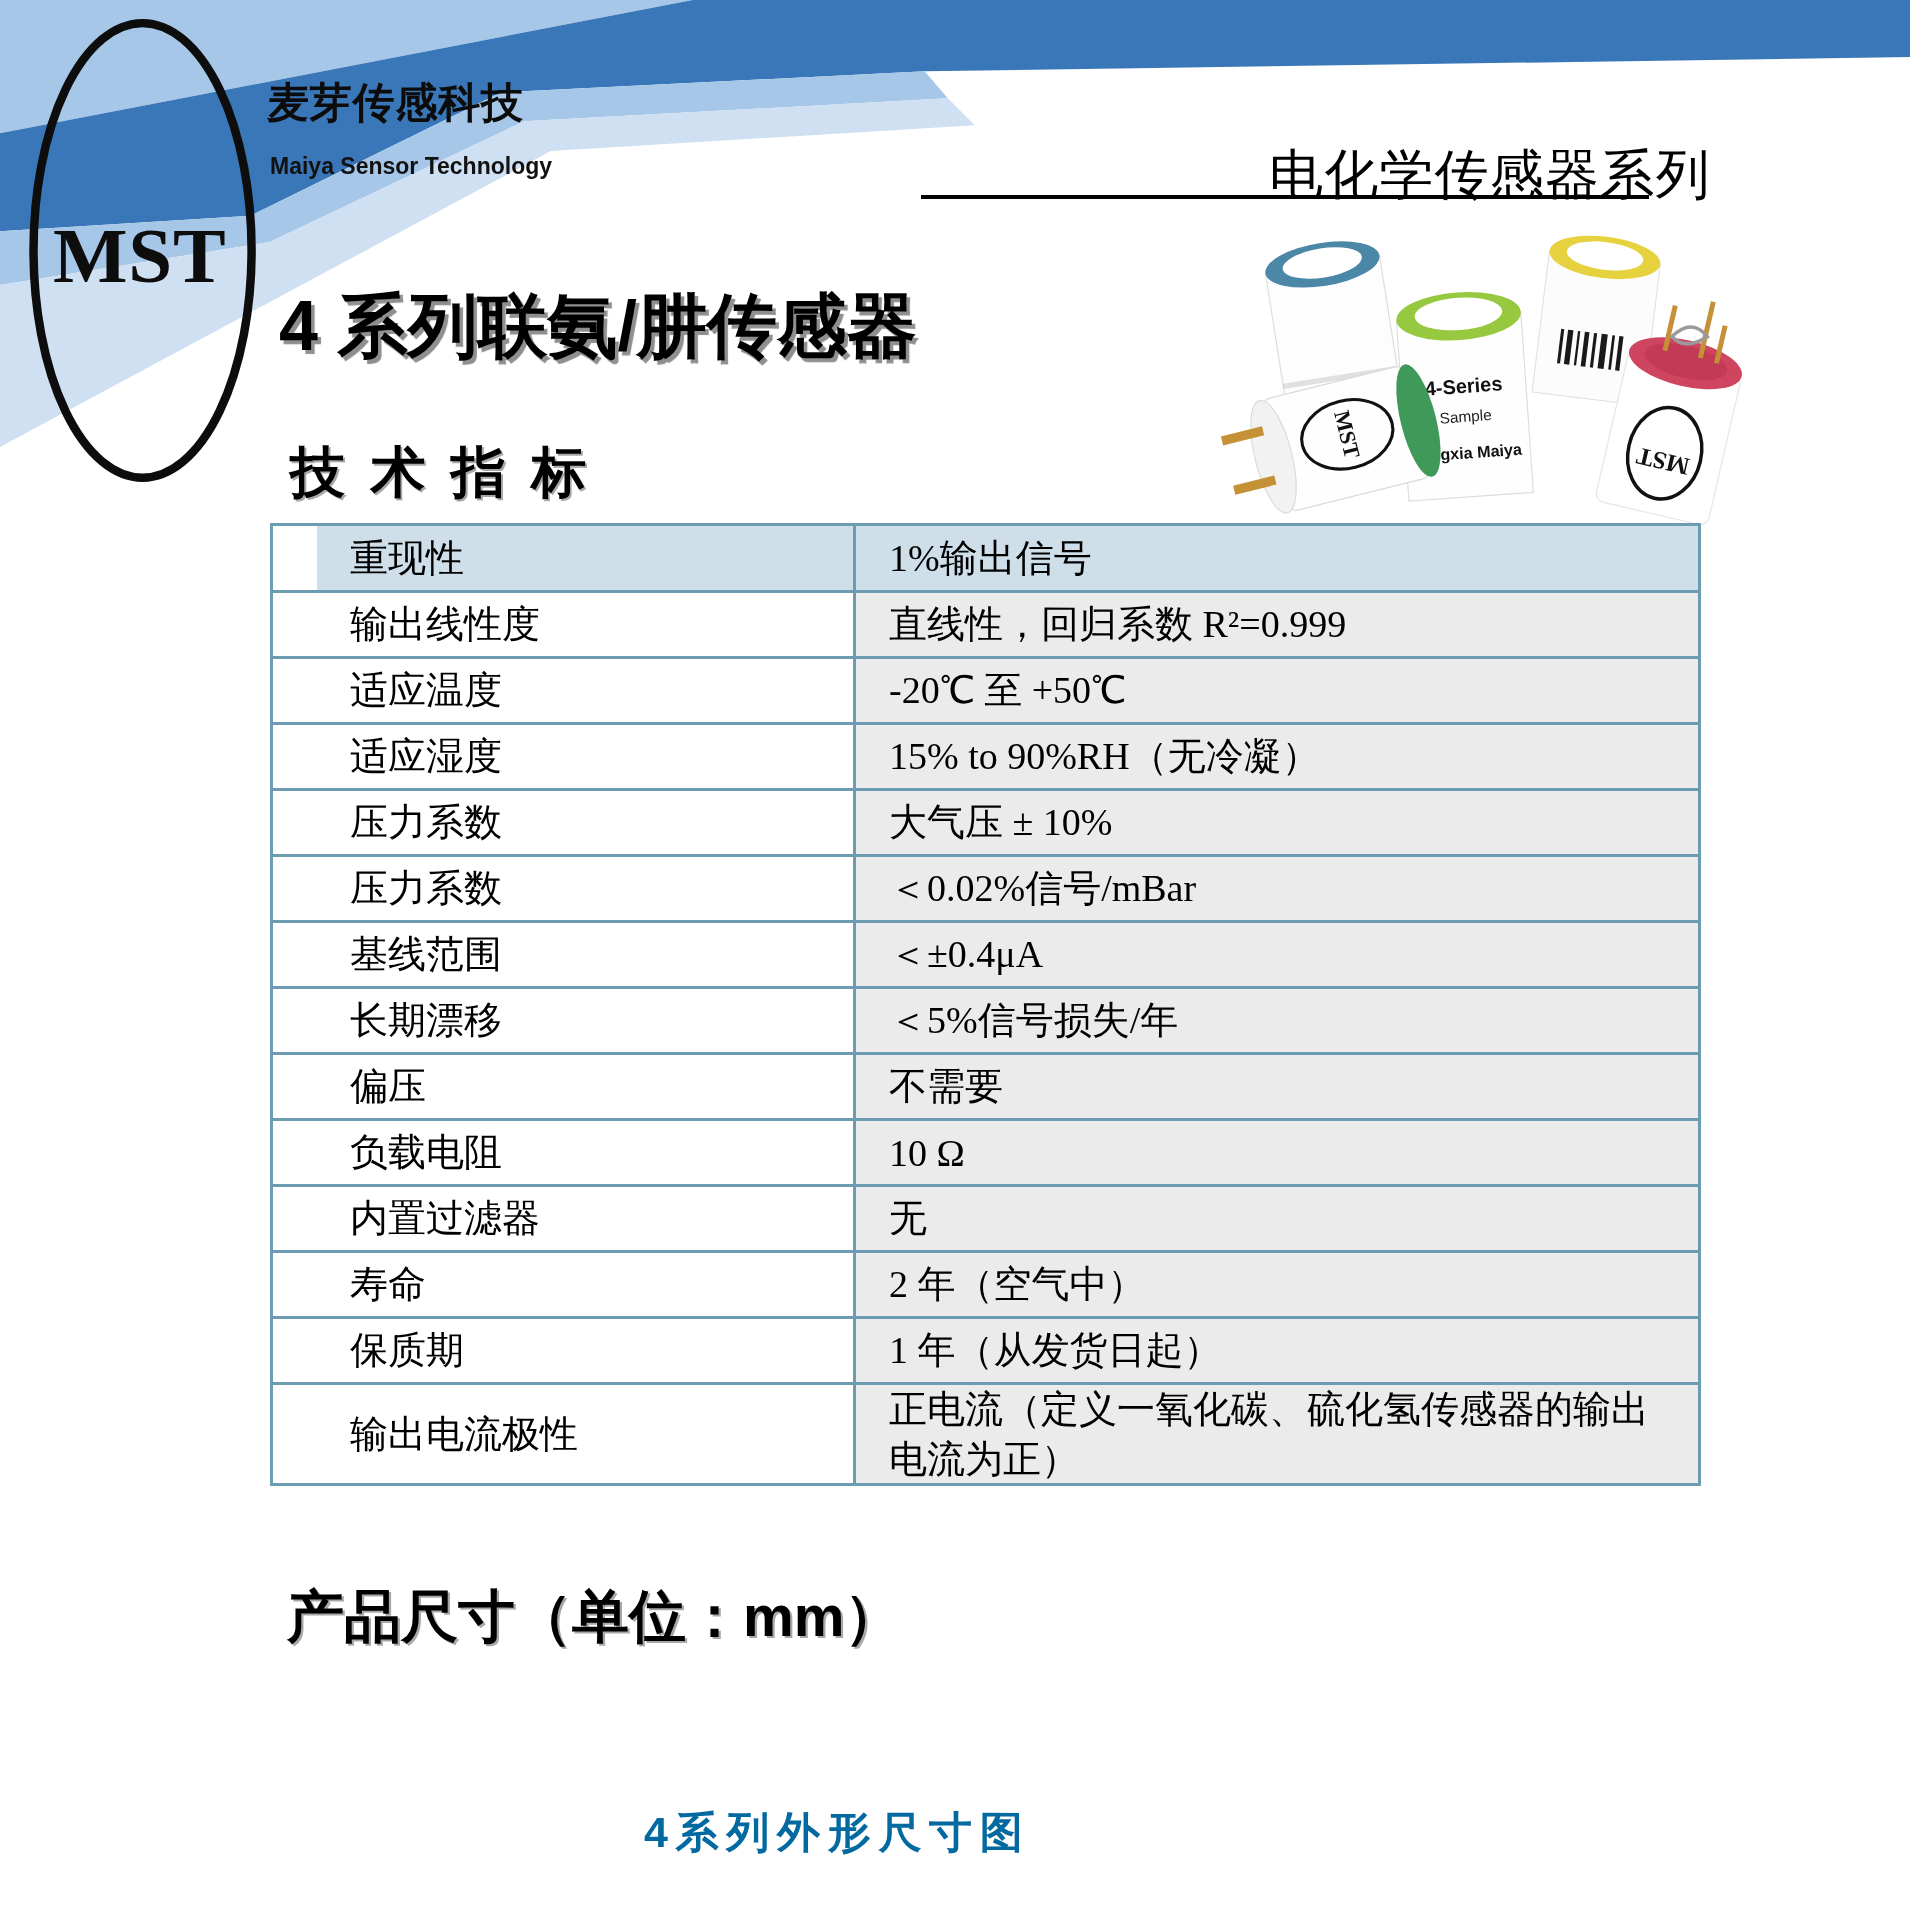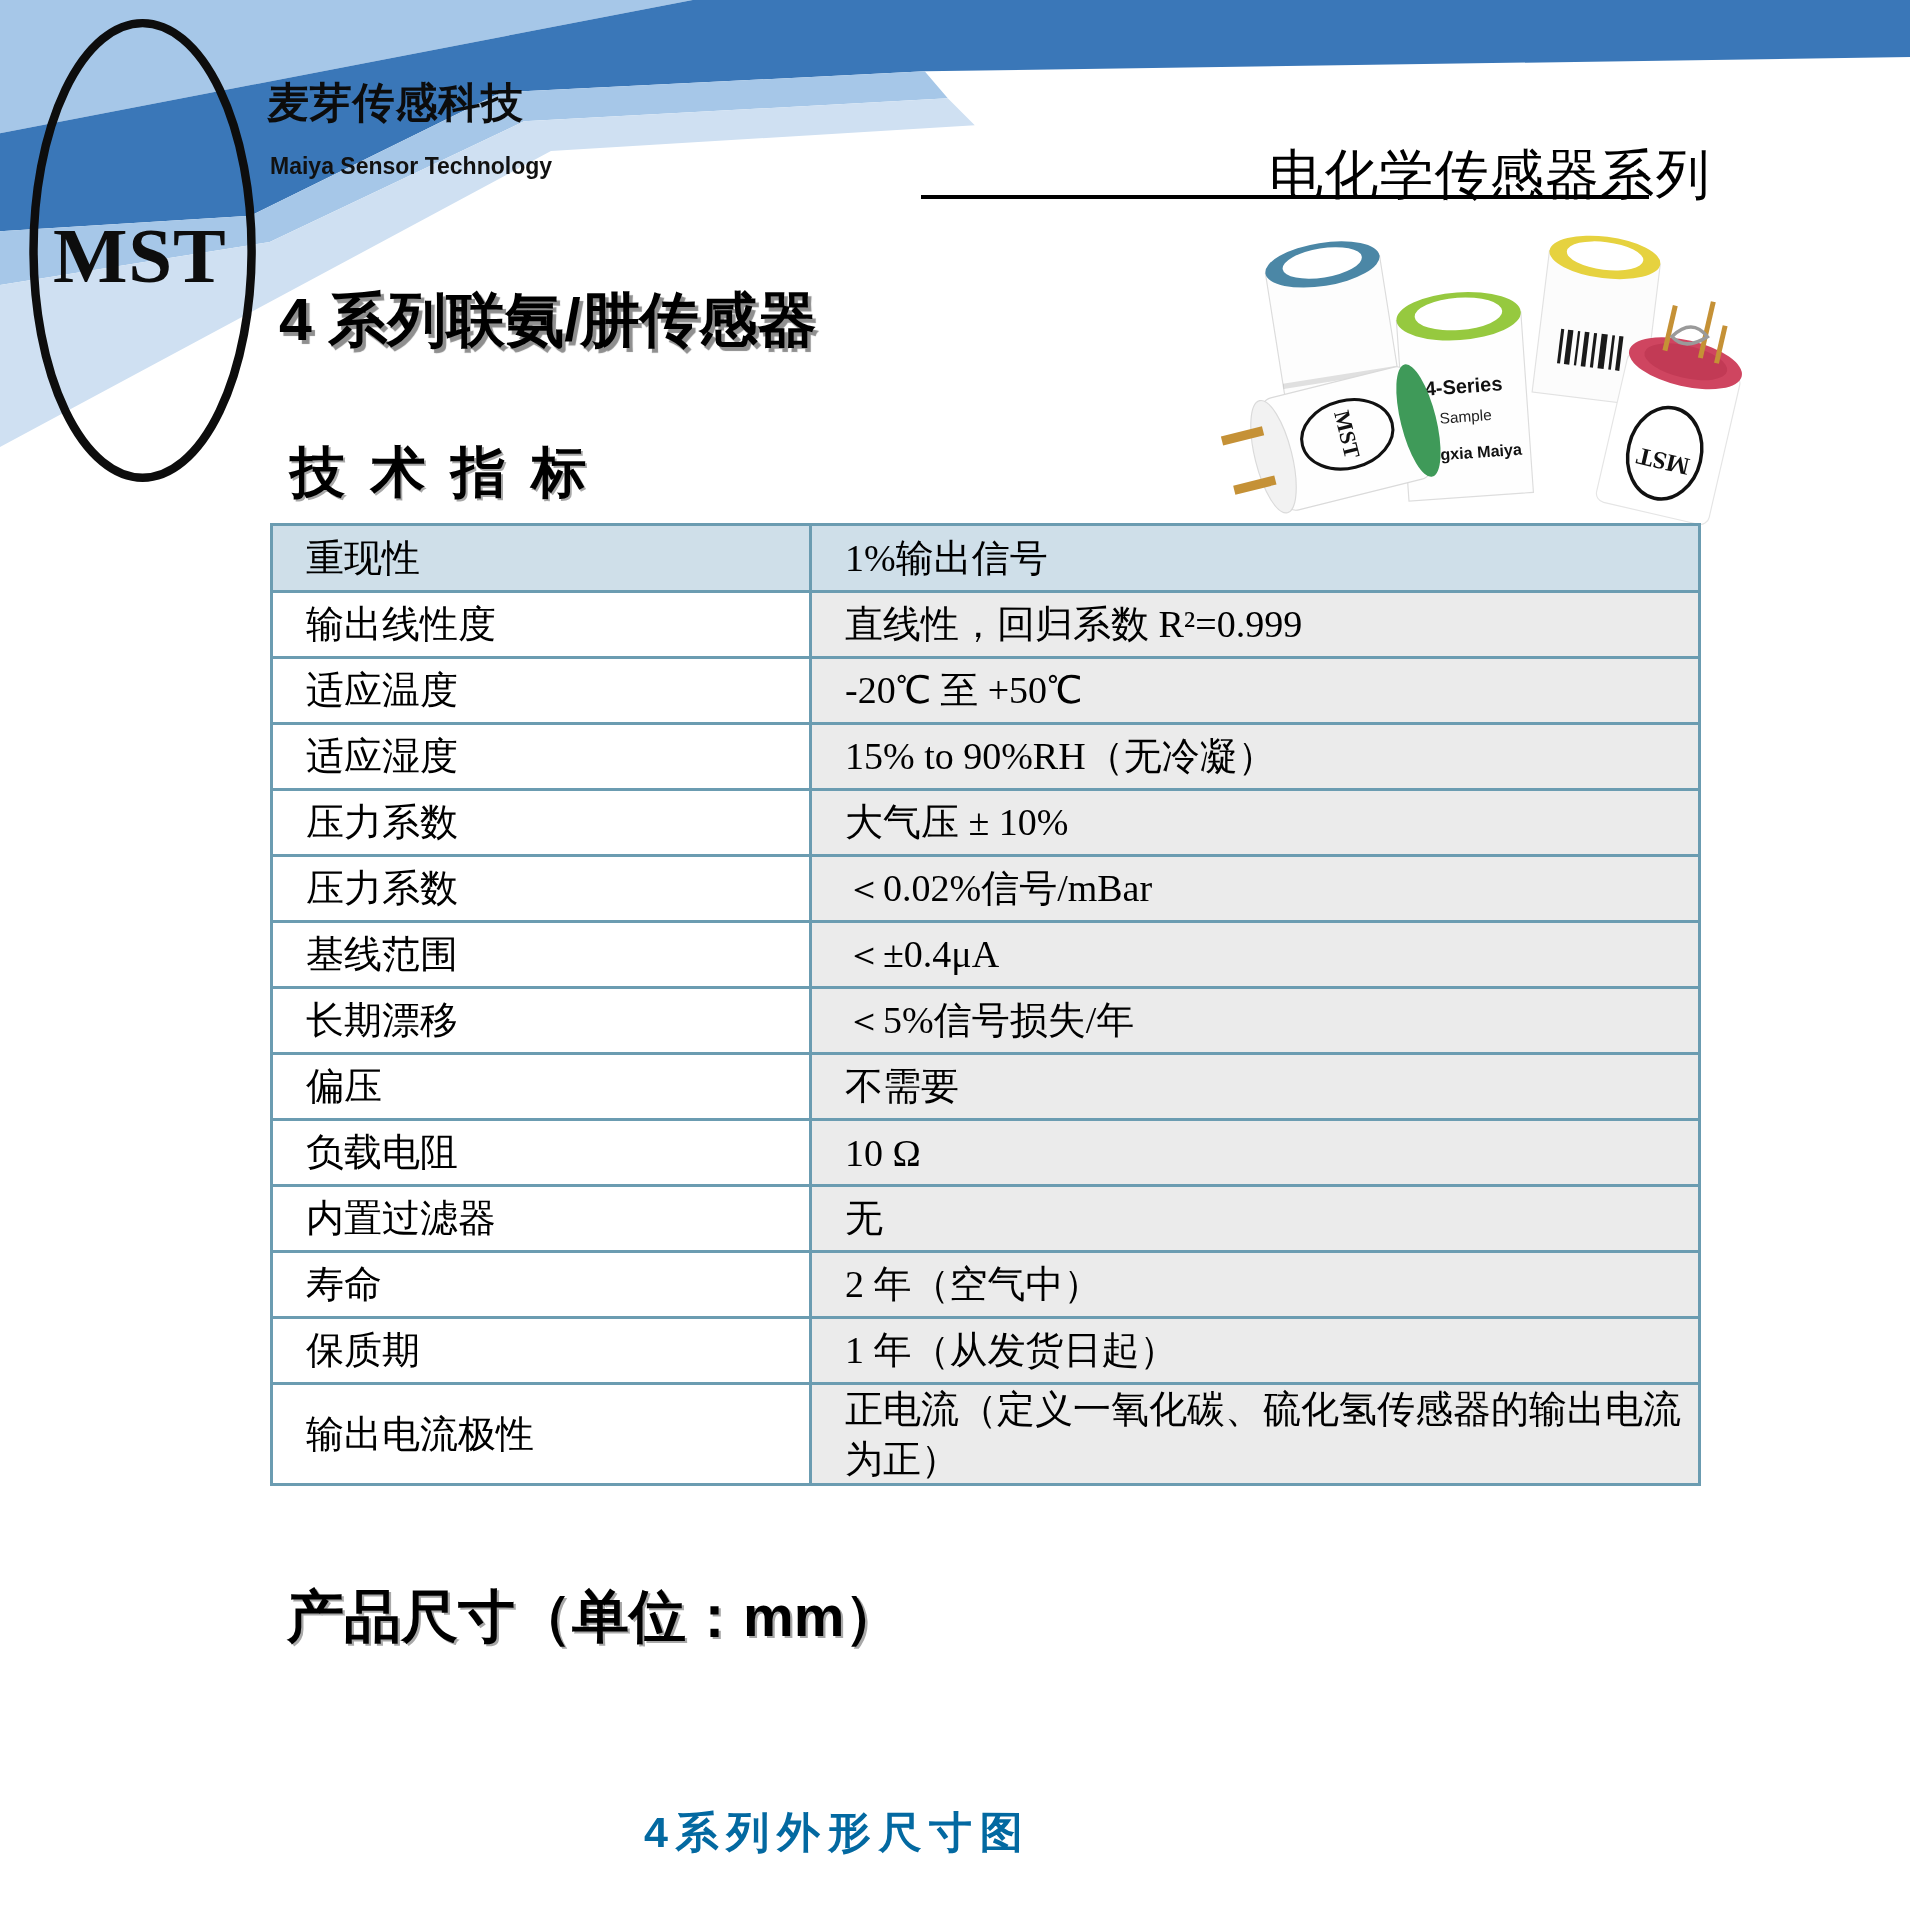--- a/index.html
+++ b/index.html
@@ -30,21 +30,21 @@
     font-size:54px; color:#000; letter-spacing:1.2px;
   }
   .series-underline {
     position:absolute; left:921px; top:195px; width:728px; height:3.9px; background:#000;
   }
 
   
   .doc-title {
     position:absolute; left:279px; top:290px;
     font-family:"Liberation Sans", sans-serif; font-weight:bold;
-    font-size:59px; line-height:1.05; color:#000;
+    font-size:70px; line-height:1.05; color:#000;
     text-shadow:3.5px 3.5px 0.8px #8f8f8f;
   }
   .h-specs {
     position:absolute; left:290px; top:436px;
     font-weight:bold; font-size:55px; letter-spacing:25.4px; color:#000;
     text-shadow:1.9px 2.3px 0.4px #a8a8a8;
   }
   .h-dims {
     position:absolute; left:287px; top:1579px;
     font-family:"Liberation Sans", sans-serif; font-weight:bold;
@@ -56,21 +56,21 @@
     position:absolute; left:270px; top:523px; width:1431px;
     border:3.9px solid #6b9cb1; background:#fff;
   }
   .trow { display:flex; border-top:3.9px solid #6b9cb1; height:66px; }
   .trow.first { border-top:0; height:64px; }
   .trow.last { height:101px; }
   .tcell {
     display:flex; align-items:center;
     padding-left:33px; font-size:38px; color:#000; white-space:nowrap;
   }
-  .tlabel { width:539px; background:#fff; border-right:3.9px solid #6b9cb1; }
+  .tlabel { width:539px; background:#fff; border-right:3.9px solid #6b9cb1;margin-left:44px; }
   .tvalue { flex:1; background:#ebebeb; }
   .trow.first .tlabel, .trow.first .tvalue { background:#cfdfe9; }
   .trow.last .tvalue { white-space:normal; line-height:1.32; padding-right:15.4px; }
 
   
   .diagram-caption {
     position:absolute; left:644px; top:1804px;
     font-family:"Liberation Sans", sans-serif; font-weight:600;
     font-size:43px; letter-spacing:7.7px; color:#0369a1;
   }

